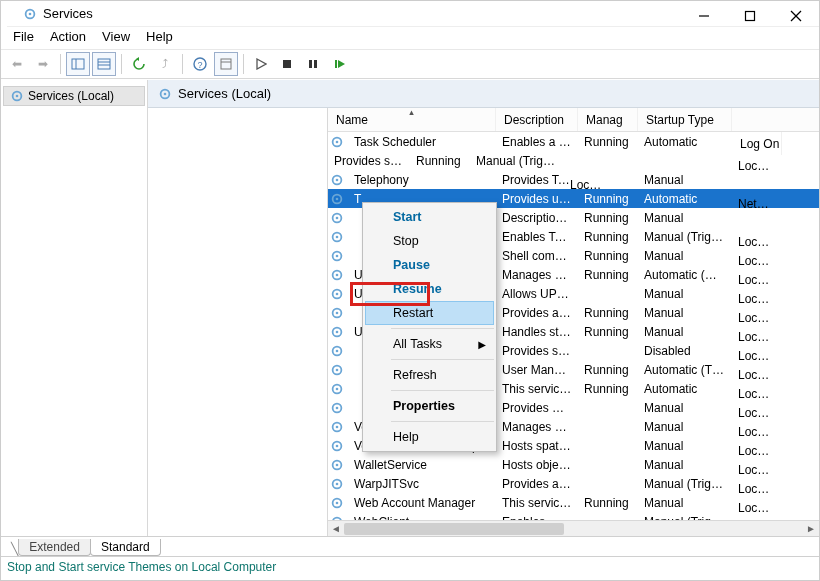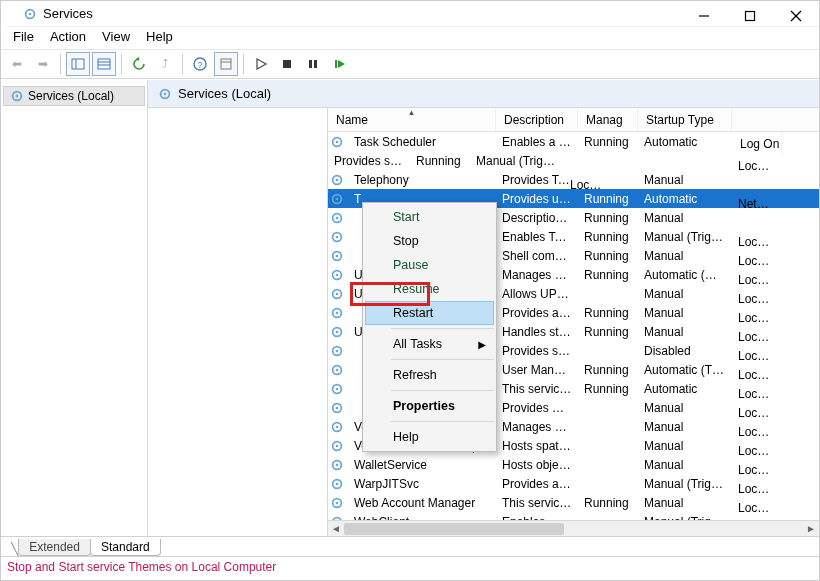--- a/index.html
+++ b/index.html
@@ -159,21 +159,21 @@
     border: 1px solid #bfbfbf;
     box-shadow: 3px 3px 6px rgba(0,0,0,0.25);
     padding: 2px;
     z-index: 10;
   }
   .ctx-item {
     padding: 5px 30px 5px 28px;
     font-size: 12.5px;
     position: relative;
   }
-  .ctx-item.disabled { color: #14532d; }
+  .ctx-item.disabled { color: #0369a1; font-weight: bold; }
   .ctx-item.highlight { background: #bfe0f7; border:1px solid #8cc6ee; padding:4px 29px 4px 27px; }
   .ctx-item.bold { font-weight: 600; }
   .ctx-sep { height:1px; background:#d8d8d8; margin: 3px 0 3px 26px; }
   .ctx-item .sub { position:absolute; right:8px; top:50%; transform:translateY(-50%); font-size:10px; }
   .red-box {
     position:absolute;
     left: 22px; top: 93px;
     width: 80px; height: 24px;
     border: 3px solid #d9221e;
     z-index: 11;
@@ -199,21 +199,21 @@
   }
   .tab.active { background:#fff; font-weight:normal; border-bottom:1px solid #b8b8b8; }
   .tab.inactive { background:#f0f0f0; color:#444; }
   
   .statusbar {
     height: 20px;
     border-top: 1px solid #d0d0d0;
     display:flex; align-items:center;
     padding: 0 6px;
     font-size: 12px;
-    color:#be185d;
+    color:#0f766e;
   }
   
   .hscroll {
     position:absolute; bottom:0; left:0; right:0;
     height: 16px;
     background:#f0f0f0;
     border-top:1px solid #d8d8d8;
     display:flex;
     align-items:center;
   }

